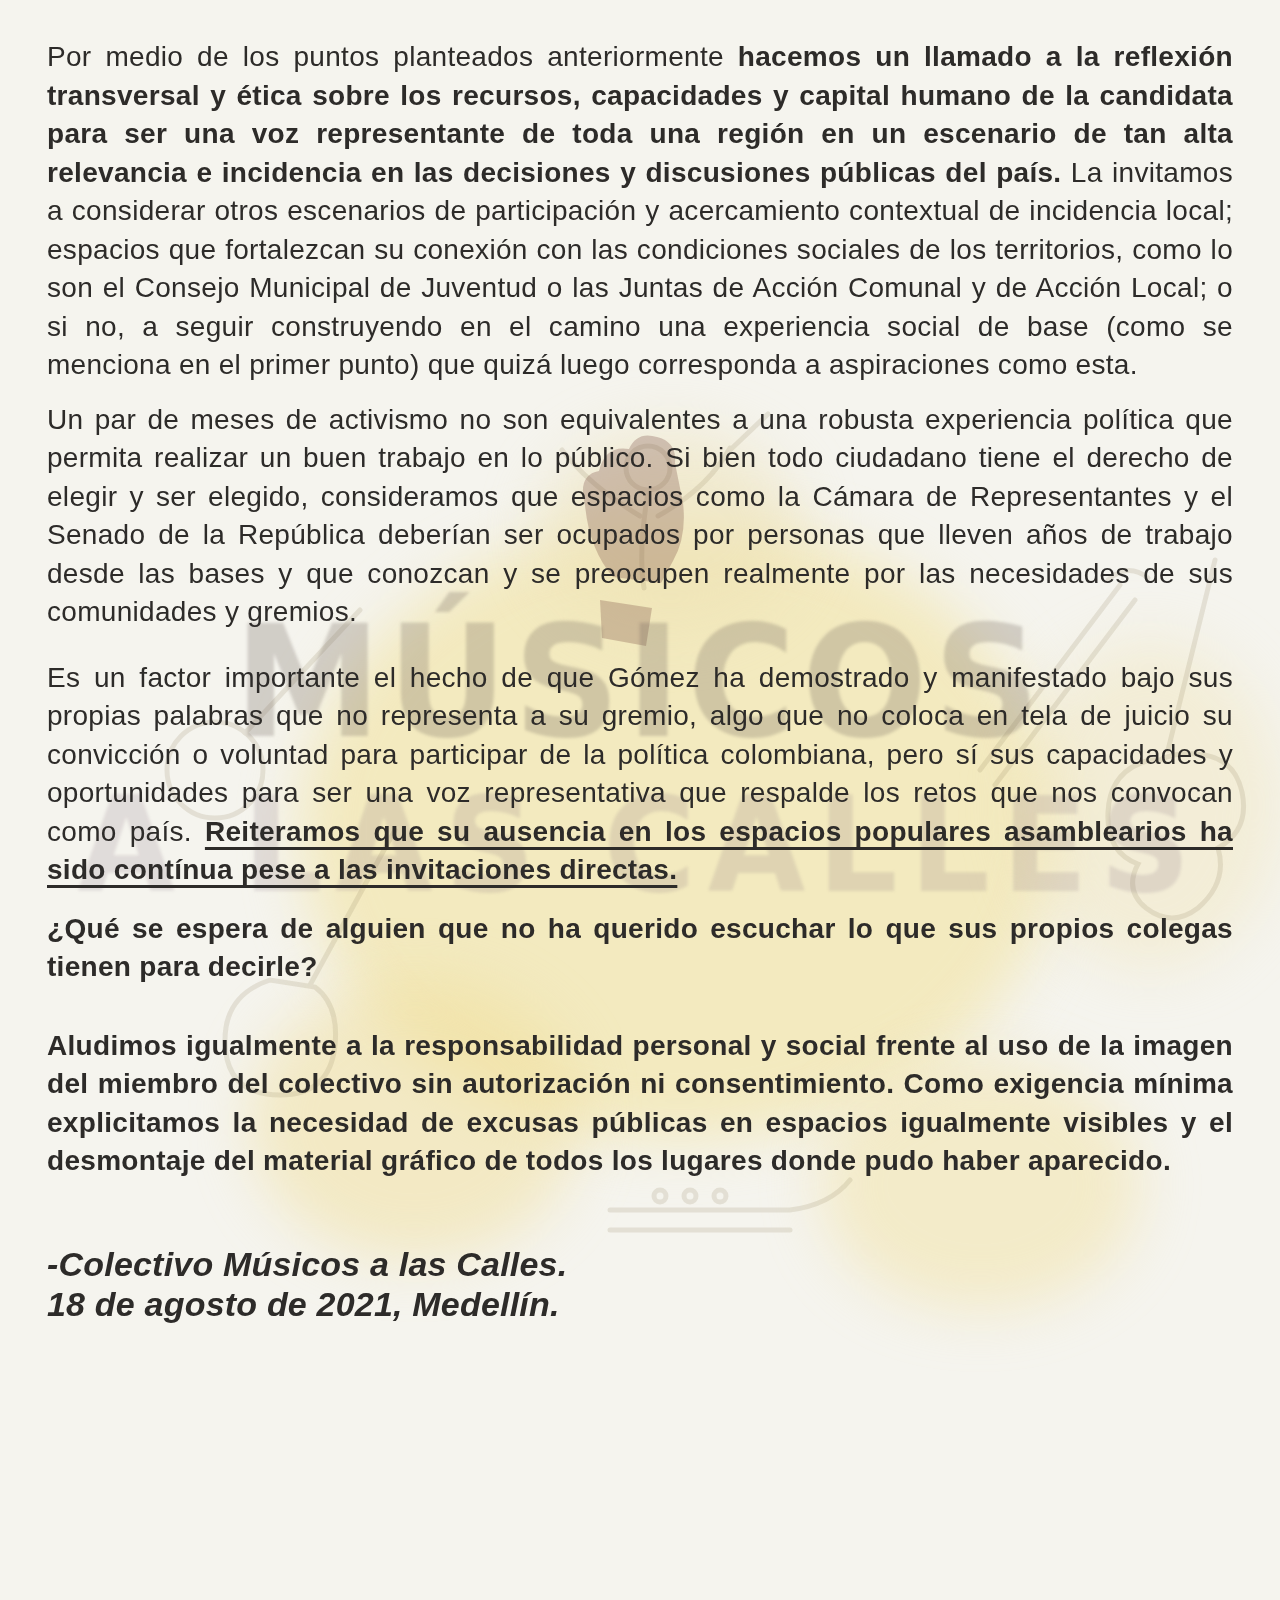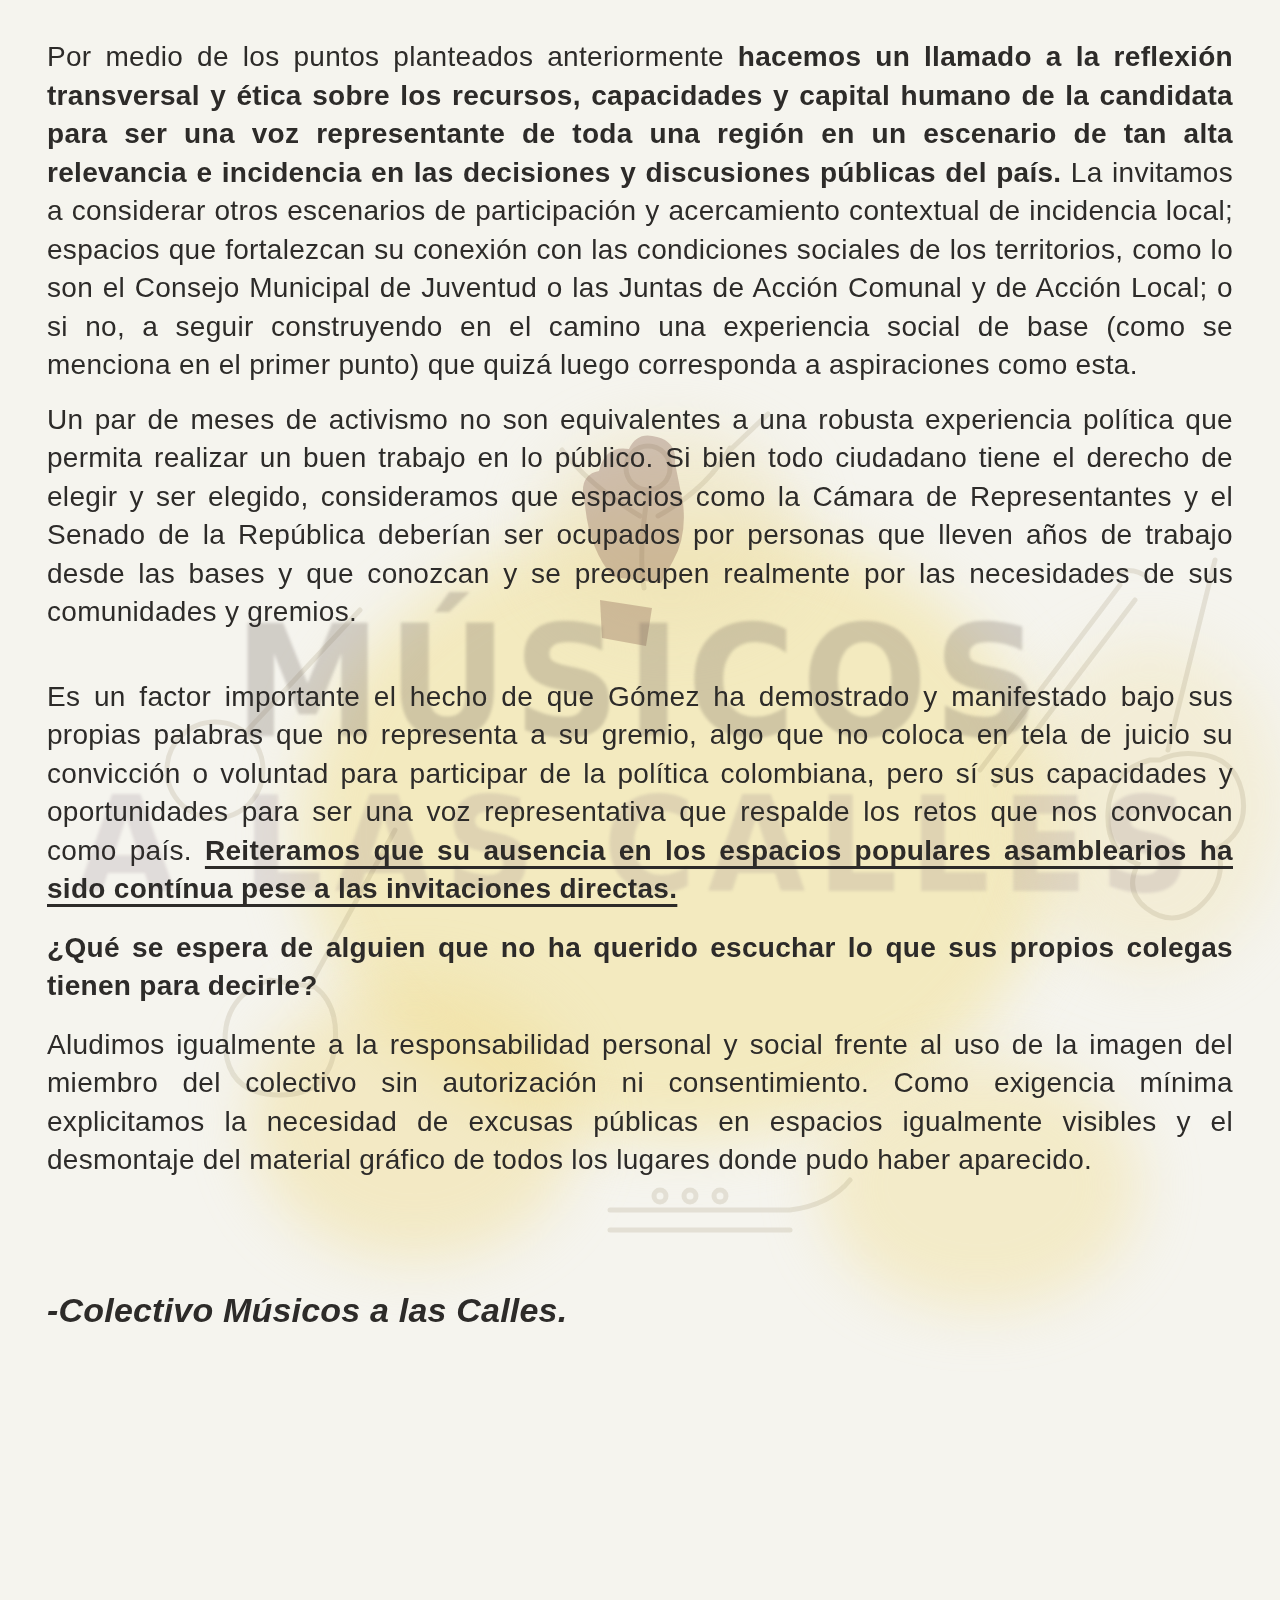--- a/index.html
+++ b/index.html
@@ -46,24 +46,24 @@
   }
   .para {
     font-size: 28px;
     line-height: 38.5px;
     letter-spacing: 0.3px;
     text-align: justify;
     text-justify: inter-word;
   }
   .para + .para { margin-top: 0; }
   .m1 { margin-bottom: 16px; }
-  .m2 { margin-bottom: 46px; }
+  .m2 { margin-bottom: 27px; }
   .m3 { margin-bottom: 20px; }
-  .m4 { margin-bottom: 20px; }
-  .m5 { margin-bottom: 110px; }
+  .m4 { margin-bottom: 40px; }
+  .m5 { margin-bottom: 63px; font-weight: bold; }
   .b  { font-weight: 700; }
   .bu {
     font-weight: 700;
     text-decoration: underline;
     text-decoration-thickness: 3px;
     text-underline-offset: 6px;
   }
   .signature {
     font-size: 34px;
     line-height: 40px;
@@ -129,16 +129,17 @@
     <p class="para m2"><span>Un par de meses de activismo no son equivalentes a una robusta experiencia política que permita realizar un buen trabajo en lo público. Si bien todo ciudadano tiene el derecho de elegir y ser elegido, consideramos que espacios como la Cámara de Representantes y el Senado de la República deberían ser ocupados por personas que lleven años de trabajo desde las bases y que conozcan y se preocupen realmente por las necesidades de sus comunidades y gremios.</span></p>
 
     <p class="para m3"><span>Es un factor importante el hecho de que Gómez ha demostrado y manifestado bajo sus propias palabras que no representa a su gremio, algo que no coloca en tela de juicio su convicción o voluntad para participar de la política colombiana, pero sí sus capacidades y oportunidades para ser una voz representativa que respalde los retos que nos convocan como país. </span><span class="bu">Reiteramos que su ausencia en los espacios populares asamblearios ha sido contínua pese a las invitaciones directas. </span></p>
 
     <p class="para m4 b"><span>¿Qué se espera de alguien que no ha querido escuchar lo que sus propios colegas tienen para decirle?</span></p>
 
     <p class="para m5"><span>Aludimos igualmente a la responsabilidad personal y social frente al uso de la imagen del miembro del colectivo sin autorización ni consentimiento. Como exigencia mínima explicitamos la necesidad de excusas públicas en espacios igualmente visibles y el desmontaje del material gráfico de todos los lugares donde pudo haber aparecido.</span></p>
 
     <div class="signature">
       <div>-Colectivo Músicos a las Calles.</div>
+      <div>18 de agosto de 2021, Medellín.</div>
     </div>
 
   </div>
 </div>
 
 </body></html>

